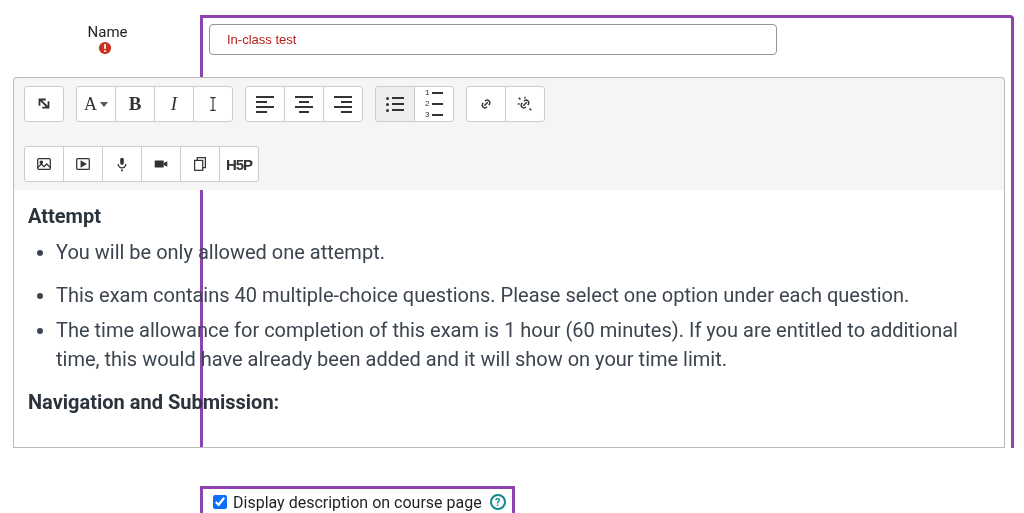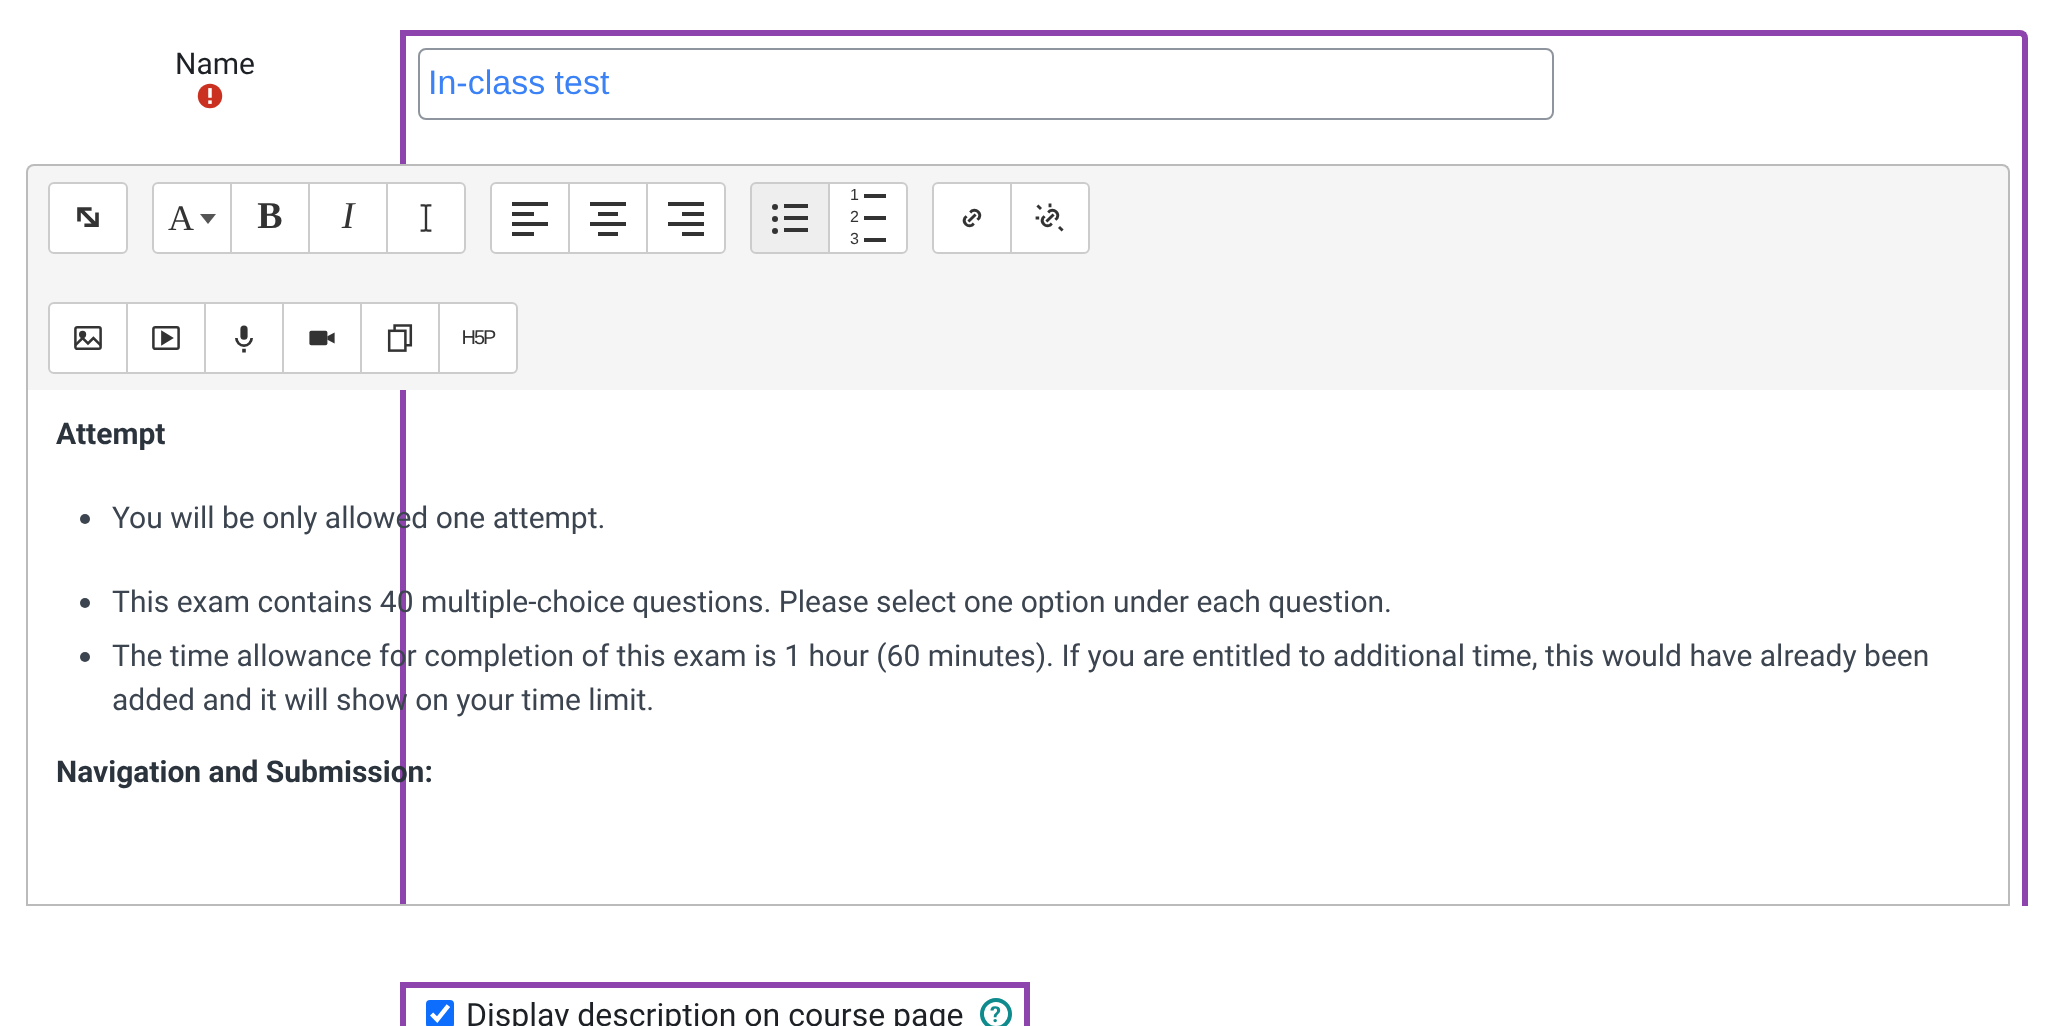--- a/index.html
+++ b/index.html
@@ -32,25 +32,25 @@
     margin-right: 6px;
   }
   .field-col { flex: 1; }
   .highlight-box {
     border: 3px solid #8e44ad;
     padding: 6px;
     border-top-right-radius: 4px;
   }
   .text-input {
     width: 568px;
-    padding: 7px 4px;
-    font-size: 17px;
+    padding: 7px 17px;
+    font-size: 13px;
     border: 1px solid #8f959e;
     border-radius: 4px;
-    color: #3b82f6;
+    color: #b91c1c;
   }
   .editor-wrap {
     display: flex;
     flex-direction: column;
   }
   .toolbar {
     background: #f5f5f5;
     border: 1px solid #bbb;
     border-bottom: none;
     border-radius: 4px 4px 0 0;
@@ -76,42 +76,42 @@
     color: #333;
     cursor: pointer;
   }
   .tb-btn:first-child { margin-left: 0; border-radius: 3px 0 0 3px; }
   .tb-btn:last-child { border-radius: 0 3px 3px 0; }
   .tb-btn:only-child { border-radius: 3px; }
   .tb-btn svg { width: 18px; height: 18px; }
   .tb-btn.bold { font-weight: bold; font-family: Georgia, serif; font-size: 19px; }
   .tb-btn.ital { font-style: italic; font-family: Georgia, serif; font-size: 19px; }
   .tb-btn.font-a { font-family: Georgia, serif; font-size: 18px; }
-  .tb-btn.h5p { font-weight: 400; font-size: 10px; letter-spacing: -1px; }
+  .tb-btn.h5p { font-weight: 700; font-size: 15px; letter-spacing: -1px; }
   .tb-btn.active { background: #eee; }
   .dropdown-caret {
     width: 0; height: 0;
     border-left: 4px solid transparent;
     border-right: 4px solid transparent;
     border-top: 5px solid #555;
     margin-left: 3px;
     display: inline-block;
   }
   .content-area {
     border: 1px solid #bbb;
     border-top: none;
     height: 258px;
     overflow-y: scroll;
     padding: 12px 14px;
     color: #3b444f;
     line-height: 1.45;
-    font-size: 15px;
+    font-size: 20px;
   }
   .content-area p strong { color: #2b333c; }
-  .content-area ul { margin: 20px 0 14px 0; padding-left: 28px; }
+  .content-area ul { margin: 7px 0 14px 0; padding-left: 28px; }
   .content-area li { margin-bottom: 6px; }
   .content-area p { margin: 0 0 2px 0; }
   .checkbox-row {
     margin-top: 18px;
     display: flex;
     align-items: center;
   }
   .check-highlight {
     border: 3px solid #8e44ad;
     padding: 3px 6px;

